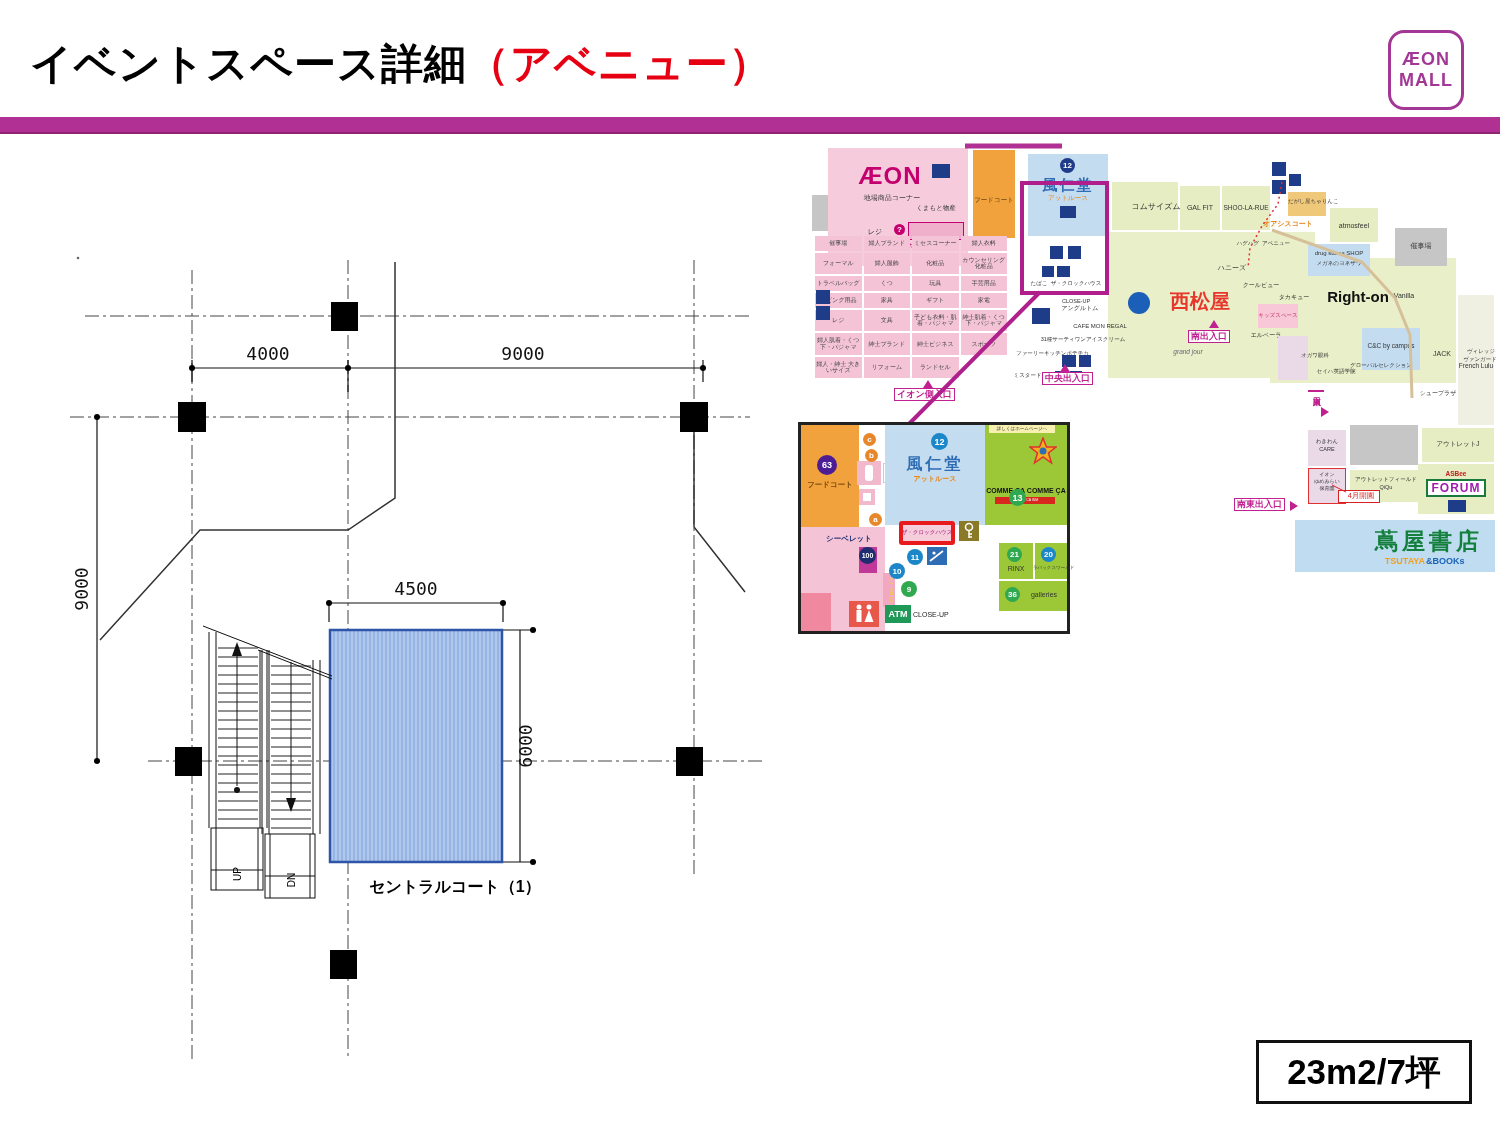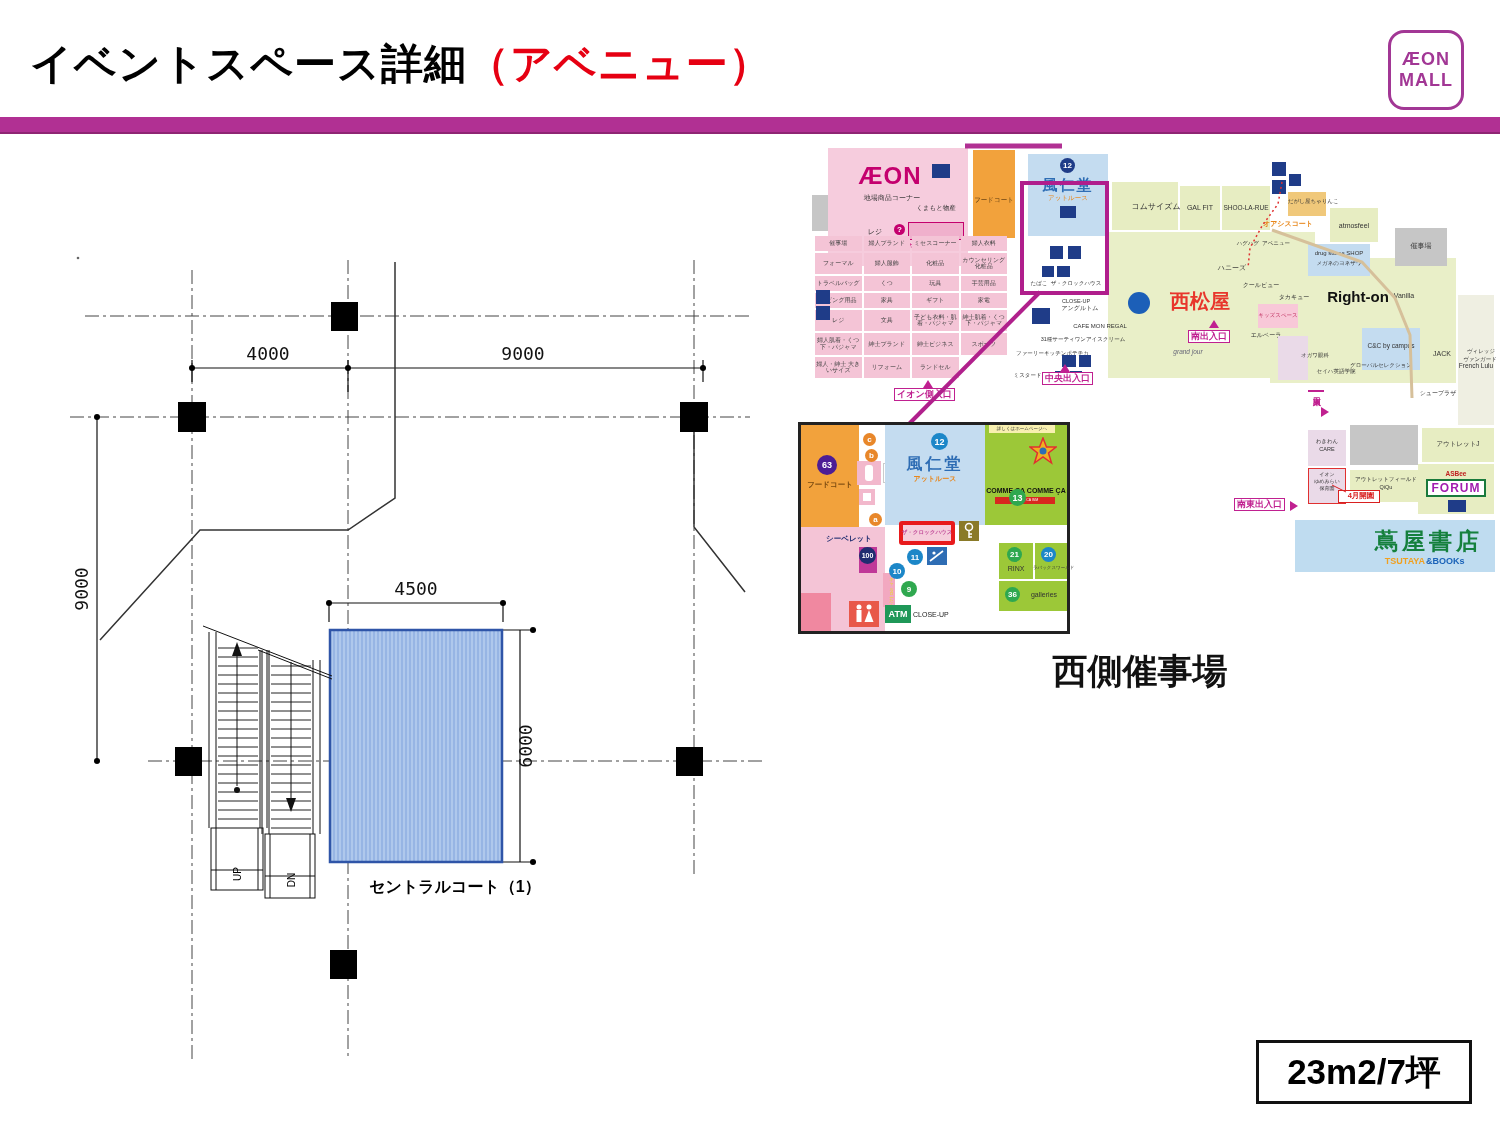--- a/index.html
+++ b/index.html
@@ -289,21 +289,21 @@
 
   <div class="blk gray" style="left:540px;top:285px;width:68px;height:40px;"></div>
   <div class="blk lav" style="left:498px;top:290px;width:38px;height:36px;"></div>
   <div class="lbl" style="left:498px;top:298px;width:38px;font-size:5.5px;">わきわん</div>
   <div class="lbl" style="left:498px;top:306px;width:38px;font-size:5.5px;">CARE</div>
   <div class="blk lav" style="left:498px;top:328px;width:38px;height:36px;border:1px solid #E03030;"></div>
   <div class="lbl" style="left:498px;top:332px;width:38px;font-size:5px;">イオン</div>
   <div class="lbl" style="left:498px;top:339px;width:38px;font-size:5px;">ゆめみらい</div>
   <div class="lbl" style="left:498px;top:346px;width:38px;font-size:5px;">保育園</div>
   <div class="blk" style="left:528px;top:350px;width:42px;height:13px;background:#fff;border:1.5px solid #D92020;z-index:3;"></div>
-  <div class="lbl" style="left:528px;top:352px;width:46px;font-size:7.5px;color:#D92020;font-weight:bold;z-index:3;">4月開園</div>
+  <div class="lbl" style="left:528px;top:352px;width:46px;font-size:7.5px;color:#D92020;font-weight:normal;z-index:3;">4月開園</div>
   <div class="blk green" style="left:540px;top:330px;width:72px;height:32px;"></div>
   <div class="lbl" style="left:540px;top:336px;width:72px;font-size:5.5px;">アウトレットフィールド</div>
   <div class="lbl" style="left:540px;top:344px;width:72px;font-size:5.5px;">QiQu</div>
   <div class="blk green" style="left:612px;top:288px;width:72px;height:34px;"></div>
   <div class="lbl" style="left:612px;top:300px;width:72px;font-size:6.5px;">アウトレットJ</div>
   <div class="blk green" style="left:608px;top:324px;width:76px;height:50px;"></div>
   <div class="lbl" style="left:608px;top:330px;width:76px;font-size:6.5px;color:#C02020;font-weight:bold;">ASBee</div>
   <div class="blk" style="left:616px;top:339px;width:60px;height:18px;background:#fff;border:2px solid #1A7A3C;"></div>
   <div class="lbl" style="left:616px;top:342px;width:60px;font-size:12px;font-weight:700;color:#a21caf;letter-spacing:1px;">FORUM</div>
   <div class="blk navybox" style="left:638px;top:360px;width:18px;height:12px;"></div>
@@ -417,17 +417,16 @@
   <div class="lbl" style="left:198px;top:140px;width:34px;font-size:7px;">RINX</div>
   <div class="blk" style="left:234px;top:118px;width:32px;height:36px;background:#9CC838;"></div>
   <div class="circ cblue" style="left:240px;top:122px;width:15px;height:15px;font-size:8px;">20</div>
   <div class="lbl" style="left:232px;top:140px;width:36px;font-size:4.5px;">ラバックスワールド</div>
   <div class="blk" style="left:198px;top:156px;width:68px;height:30px;background:#9CC838;"></div>
   <div class="circ cgreen" style="left:204px;top:162px;width:15px;height:15px;font-size:8px;">36</div>
   <div class="lbl" style="left:222px;top:166px;width:42px;font-size:7px;">galleries</div>
 </div>
 
 <div class="abs" id="location-title">
-  <div>西側催事場</div>
 </div>
 <div class="abs" id="area-box">
   <span>23m2/7坪</span>
 </div>
 
 </body></html>

